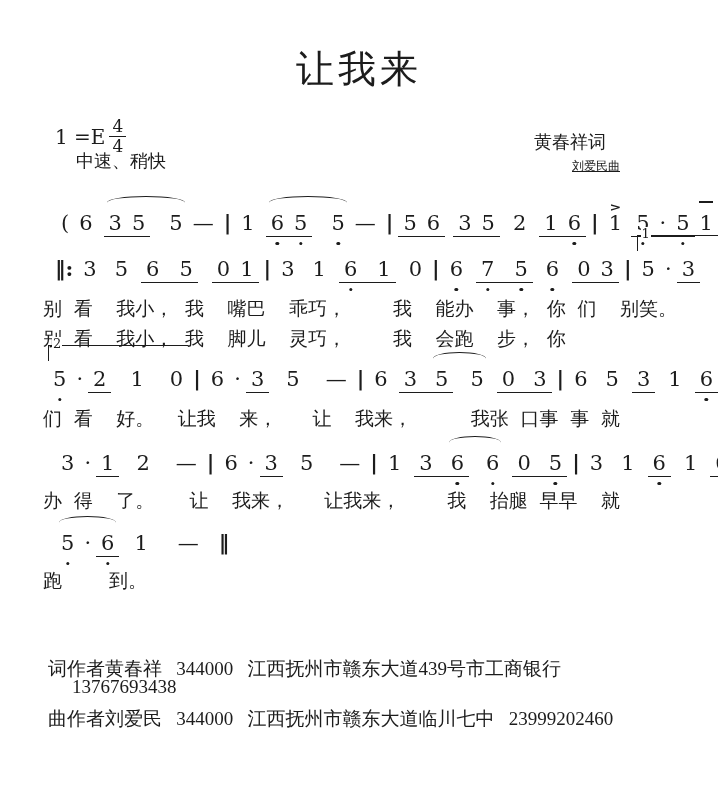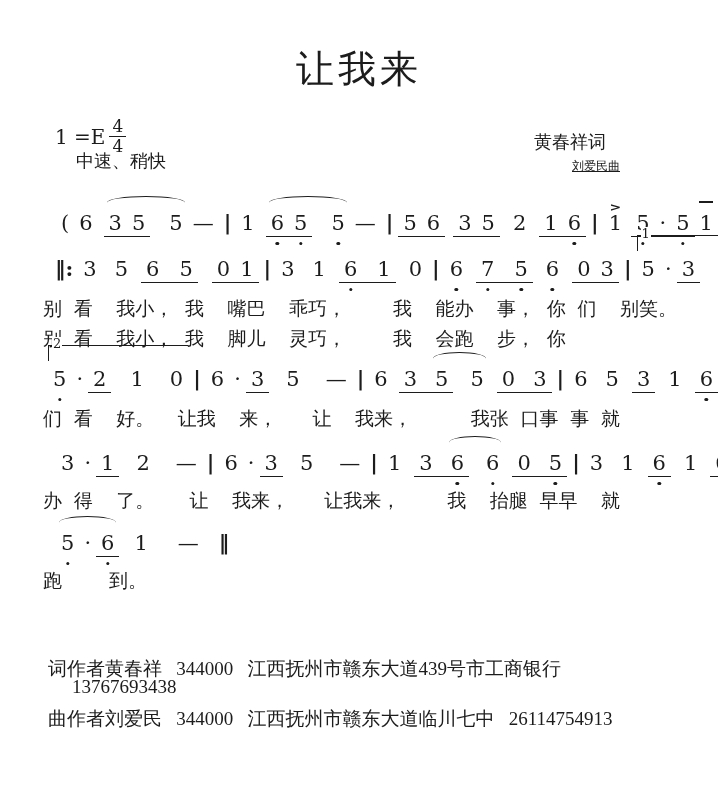--- a/index.html
+++ b/index.html
@@ -78,16 +78,16 @@
     <div class="lyric l3">们 看  好。  让我  来，   让  我来，     我张 口事 事 就</div>
     <div class="nline n4"><span class="note"><span>3</span></span><span class="note"><span>·</span></span><span class="note u"><span>1</span></span><span class="sp" style="width: 12px;"></span><span class="note"><span>2</span></span><span class="sp" style="width: 16px;"></span><span class="note"><span>—</span></span><span class="bar">|</span><span class="note"><span>6</span></span><span class="note"><span>·</span></span><span class="note u"><span>3</span></span><span class="sp" style="width: 12px;"></span><span class="note"><span>5</span></span><span class="sp" style="width: 16px;"></span><span class="note"><span>—</span></span><span class="bar">|</span><span class="note"><span>1</span></span><span class="sp" style="width: 8px;"></span><span class="note u"><span>3</span></span><span class="sp u" style="width: 8px;"></span><span class="grp"><span class="note u"><span>6</span><span class="lodot"></span></span><span class="sp" style="width: 12px;"></span><span class="note"><span>6</span><span class="lodot"></span></span><span class="arc"></span></span><span class="sp" style="width: 8px;"></span><span class="grp"><span class="note u"><span>0</span></span><span class="sp u" style="width: 8px;"></span><span class="note u"><span>5</span><span class="lodot"></span></span></span><span class="bar">|</span><span class="note"><span>3</span></span><span class="sp" style="width: 8px;"></span><span class="note"><span>1</span></span><span class="sp" style="width: 8px;"></span><span class="note u"><span>6</span><span class="lodot"></span></span><span class="sp" style="width: 8px;"></span><span class="note"><span>1</span></span><span class="sp" style="width: 8px;"></span><span class="note u"><span>6</span></span></div>
     <div class="lyric l4">办 得  了。   让  我来，   让我来，    我  抬腿 早早  就</div>
     <div class="nline n5"><span class="grp"><span class="note"><span>5</span><span class="lodot"></span></span><span class="note"><span>·</span></span><span class="note u"><span>6</span><span class="lodot"></span></span><span class="arc"></span></span><span class="sp" style="width: 10px;"></span><span class="note"><span>1</span></span><span class="sp" style="width: 20px;"></span><span class="note"><span>—</span></span><span class="sp" style="width: 10px;"></span><span class="bar">‖</span></div>
     <div class="lyric l5">跑    到。</div>
   </div>
 
   <div>
     <div class="fline f1">词作者黄春祥   344000   江西抚州市赣东大道439号市工商银行</div>
     <div class="fline f2">13767693438</div>
-    <div class="fline f3">曲作者刘爱民   344000   江西抚州市赣东大道临川七中   26114754913</div>
+    <div class="fline f3">曲作者刘爱民   344000   江西抚州市赣东大道临川七中   23999202460</div>
   </div>
 
 </div>
 
 </body></html>

